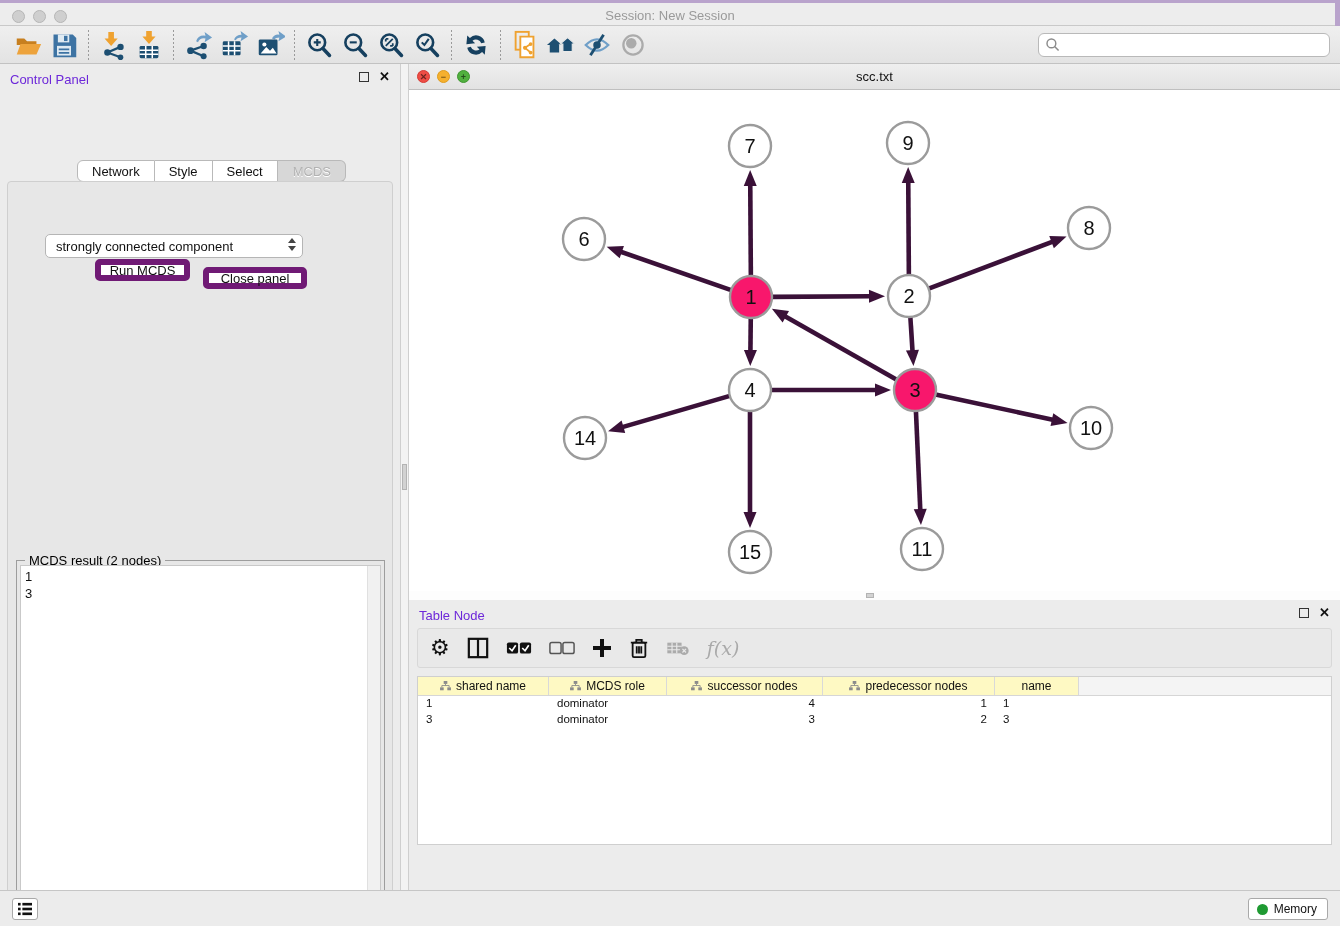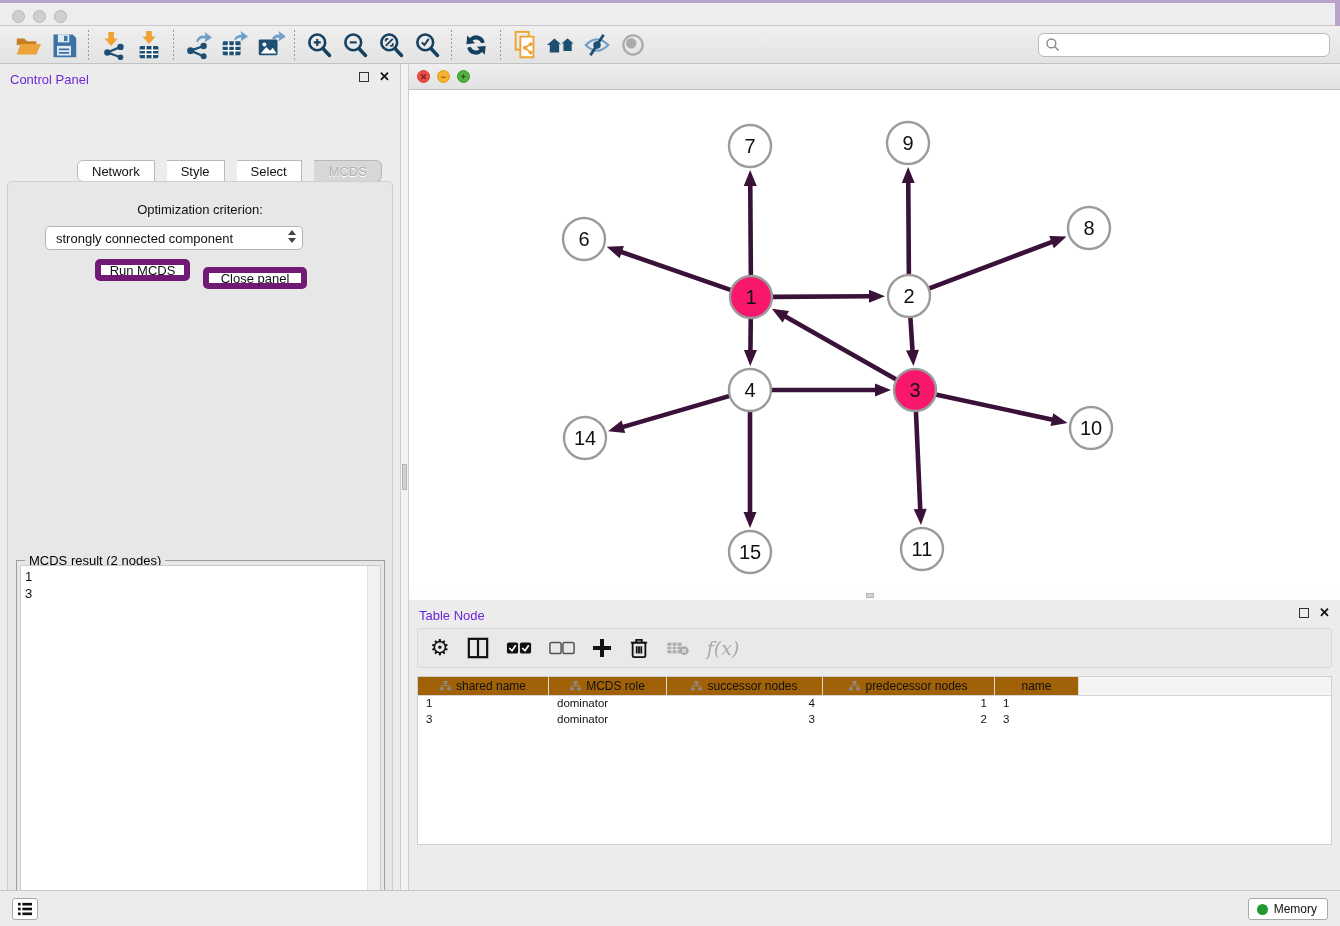--- a/index.html
+++ b/index.html
@@ -27,33 +27,33 @@
     border:1px solid #b9b9b9; border-radius:6px; display:flex; align-items:center; padding:0 6px; }
   #search-input { border:none; outline:none; flex:1; font-size:13px; background:transparent; }
 
   
   #control-panel { position:absolute; left:0; top:64px; width:400px; height:826px; background:#ececec; }
   .panel-head { position:absolute; left:10px; top:8px; font-size:13px; color:#6d28d9; }
   .head-icons { position:absolute; right:10px; top:8px; display:flex; gap:10px; align-items:center; }
   .float-ico { width:10px; height:10px; border:1.5px solid #333; display:inline-block; }
   .close-ico { font-size:13px; font-weight:700; color:#111; line-height:10px; }
 
-  .tabrow { position:absolute; display:flex;gap:12px; }
+  .tabrow { position:absolute; display:flex; }
   .tab { height:22px; padding:0 14px; display:flex; align-items:center; justify-content:center;
     font-size:13px; font-weight:500; background:#fff; color:#111;
     border:1px solid #b9b9b9; border-left:none; }
   .tab:first-child { border-left:1px solid #b9b9b9; border-radius:6px 0 0 6px; }
   .tab:last-child { border-radius:0 6px 6px 0; }
   .tab.selected { background:#d7d7d7; color:#b2b2b2; text-shadow:0 1px 0 #fff;padding-left:15px; }
 
   #cp-tabs { left:77px; top:96px; }
   #cp-body { position:absolute; left:7px; top:117px; width:386px; height:755px;
     background:#e7e7e7; border:1px solid #cfcfcf; border-radius:4px; }
   #opt-label { position:absolute; left:0; width:100%; top:20px; text-align:center; font-size:13px; color:#111; }
-  #criterion { position:absolute; left:37px; top:44px; width:258px; height:24px; background:#fff;
+  #criterion { position:absolute; left:37px; top:52px; width:258px; height:24px; background:#fff;
     border:1px solid #b5b5b5; border-radius:5px; font-size:13px; display:flex; align-items:center;
     padding-left:10px; color:#111; }
   #criterion .spin { position:absolute; right:6px; top:3px; display:flex; flex-direction:column; gap:3px; }
   .tri-up { width:0; height:0; border-left:4px solid transparent; border-right:4px solid transparent;
     border-bottom:5px solid #444; }
   .tri-dn { width:0; height:0; border-left:4px solid transparent; border-right:4px solid transparent;
     border-top:5px solid #444; }
   .cp-btn { position:absolute; top:77px; height:22px; background:#fff; border:6px solid #701a75;
     border-radius:5px; font-size:13px; display:flex; align-items:center; justify-content:center; color:#111; }
   #run-btn { left:87px; width:95px; }
@@ -93,21 +93,21 @@
   #table-panel { position:absolute; left:409px; top:600px; width:931px; height:290px; background:#ececec; }
   #tp-toolbar { position:absolute; left:8px; top:28px; width:915px; height:40px;
     display:flex; align-items:center; gap:17px; padding-left:12px;
     background:#e9e9e9; border:1px solid #d8d8d8; border-radius:3px; }
   .tp-ico { display:flex; align-items:center; justify-content:center; height:26px; }
   .gear { font-size:22px; color:#111; }
   .fx { font-family:"DejaVu Serif", serif; font-style:italic; font-size:19px; color:#a9a9a9; }
 
   #tp-table { position:absolute; left:8px; top:76px; width:915px; height:169px; background:#fff;
     border:1px solid #cfcfcf; }
-  #tp-header { display:flex; height:19px; background:#a16207; border-bottom:1px solid #d6d6d6; }
+  #tp-header { display:flex; height:19px; background:#fef9c3; border-bottom:1px solid #d6d6d6; }
   .th { display:flex; align-items:center; justify-content:center; gap:5px; font-size:12px; color:#111;
     border-right:1px solid #d9d9d9; }
   .th:last-child { border-right:1px solid #d9d9d9; }
   .th-fill { flex:1; background:#f4f4f4; }
   .tr { display:flex; height:16px; font-size:11.5px; color:#111; }
   .td { padding:1px 8px 0 8px; overflow:hidden; white-space:nowrap; }
 
   #tp-tabs { position:absolute; left:0; right:0; top:263px; display:flex; justify-content:center; }
 
   
@@ -122,20 +122,21 @@
 </style>
 </head>
 <body>
 
 <div id="titlebar">
   <div class="lights">
     <span class="light"></span>
     <span class="light"></span>
     <span class="light"></span>
   </div>
+  <div id="window-title">Session: New Session</div>
 </div>
 <div id="right-purple"></div>
 
 <div id="toolbar">
   <div class="tbtn">
     <svg width="30" height="30" viewBox="0 0 32 32">
       <path d="M4 9 h8 l3 3 h10 v4 H4 z" fill="#c77f1f"></path>
       <path d="M4 26 l4-11 h22 l-5 11 z" fill="#eda33c"></path>
     </svg>
   </div>
@@ -280,21 +281,20 @@
     <span class="float-ico"></span>
     <span class="close-ico">✕</span>
   </div>
   <div id="cp-tabs" class="tabrow">
       <div class="tab">Network</div>
       <div class="tab">Style</div>
       <div class="tab">Select</div>
       <div class="tab selected">MCDS</div>
     </div>
   <div id="cp-body">
-    <div id="opt-label">Optimization criterion:</div>
     <div id="criterion">
       <span>strongly connected component</span>
       <span class="spin">
         <span class="tri-up"></span>
           <span class="tri-dn"></span>
       </span>
     </div>
     <div id="run-btn" class="cp-btn">Run MCDS</div>
     <div id="closep-btn" class="cp-btn">Close panel</div>
     <div id="result-group">
@@ -314,20 +314,21 @@
     <div class="handle"></div>
   </div>
 
 <div id="net-frame">
   <div id="net-title">
     <div class="lights">
       <span class="ilight red">✕</span>
       <span class="ilight yellow">−</span>
       <span class="ilight green">+</span>
     </div>
+    <div id="net-name">scc.txt</div>
   </div>
   <svg id="graph-svg" width="931" height="501" viewBox="0 0 931 501">
       <line x1="341.860930201927" y1="186.00046049097114" x2="341.2516501107988" y2="93.99916673062366" stroke="#3A1138" stroke-width="4.6"></line>
       <polygon points="341.15893691208345,79.99947372460441 347.76475232055276,95.95607746065141 334.76503738639207,96.04216828802996" fill="#3A1138"></polygon>
       <line x1="322.1623643306905" y1="200.11028222263502" x2="210.89667406827434" y2="161.4671083590414" stroke="#3A1138" stroke-width="4.6"></line>
       <polygon points="197.671583622068,156.8739631741314 214.9185043964406,155.9830513925756 210.65344101045275,168.26349252119576" fill="#3A1138"></polygon>
       <line x1="362.9995794069638" y1="206.86709126957618" x2="462.00076107311315" y2="206.24050151219546" stroke="#3A1138" stroke-width="4.6"></line>
       <polygon points="476.00048067775566,206.15189569191293 460.04193954615255,212.75302930296272 459.959662713033,199.7532896700804" fill="#3A1138"></polygon>
       <line x1="341.7742066011604" y1="227.99878609208258" x2="341.40857853123356" y2="262.00219659527914" stroke="#3A1138" stroke-width="4.6"></line>
       <polygon points="341.25804959867384,276.0013873233342 334.9304583978594,259.93242377258287 347.9297069310534,260.07220063853117" fill="#3A1138"></polygon>

